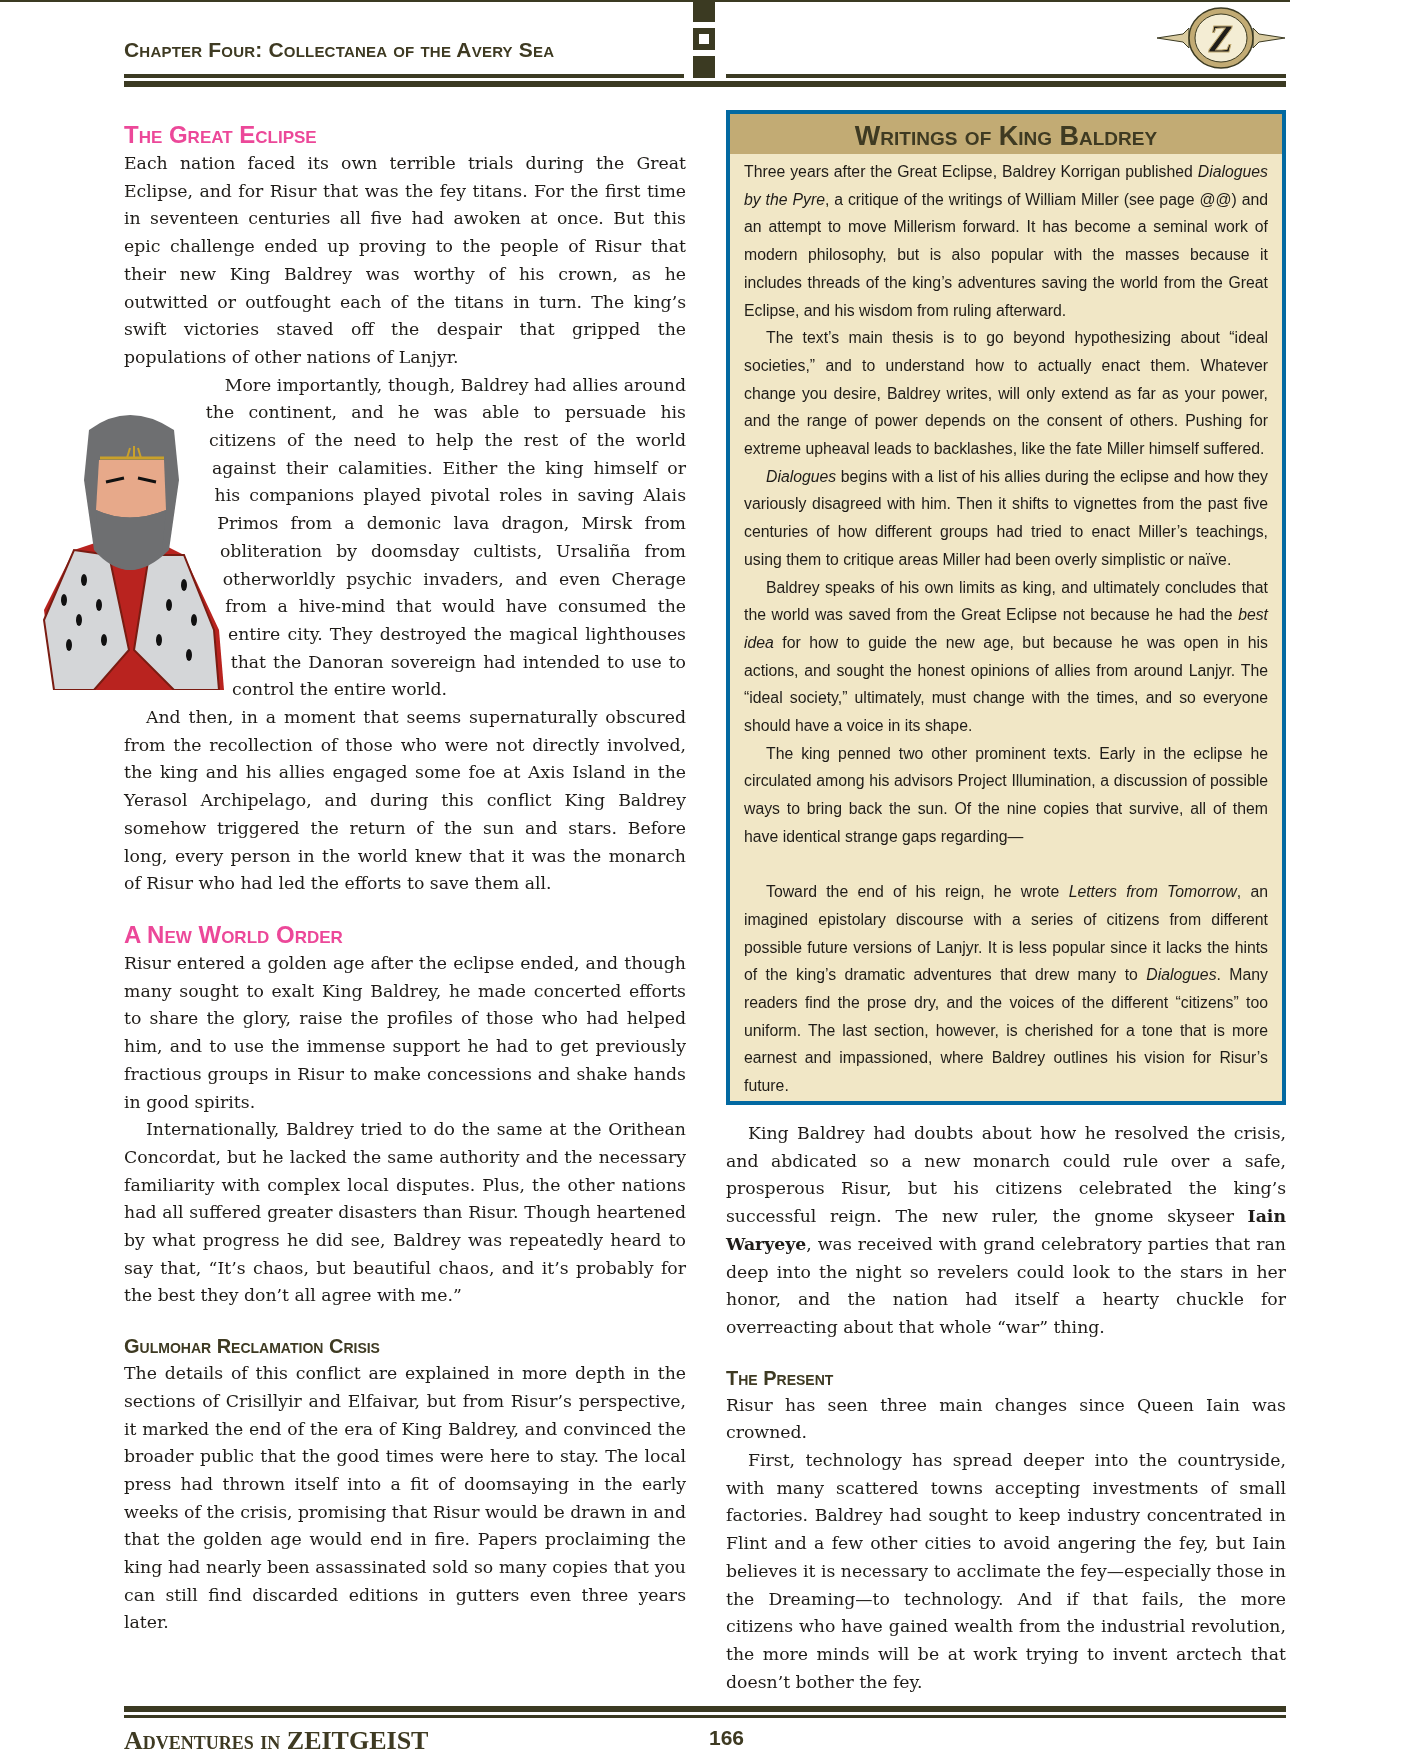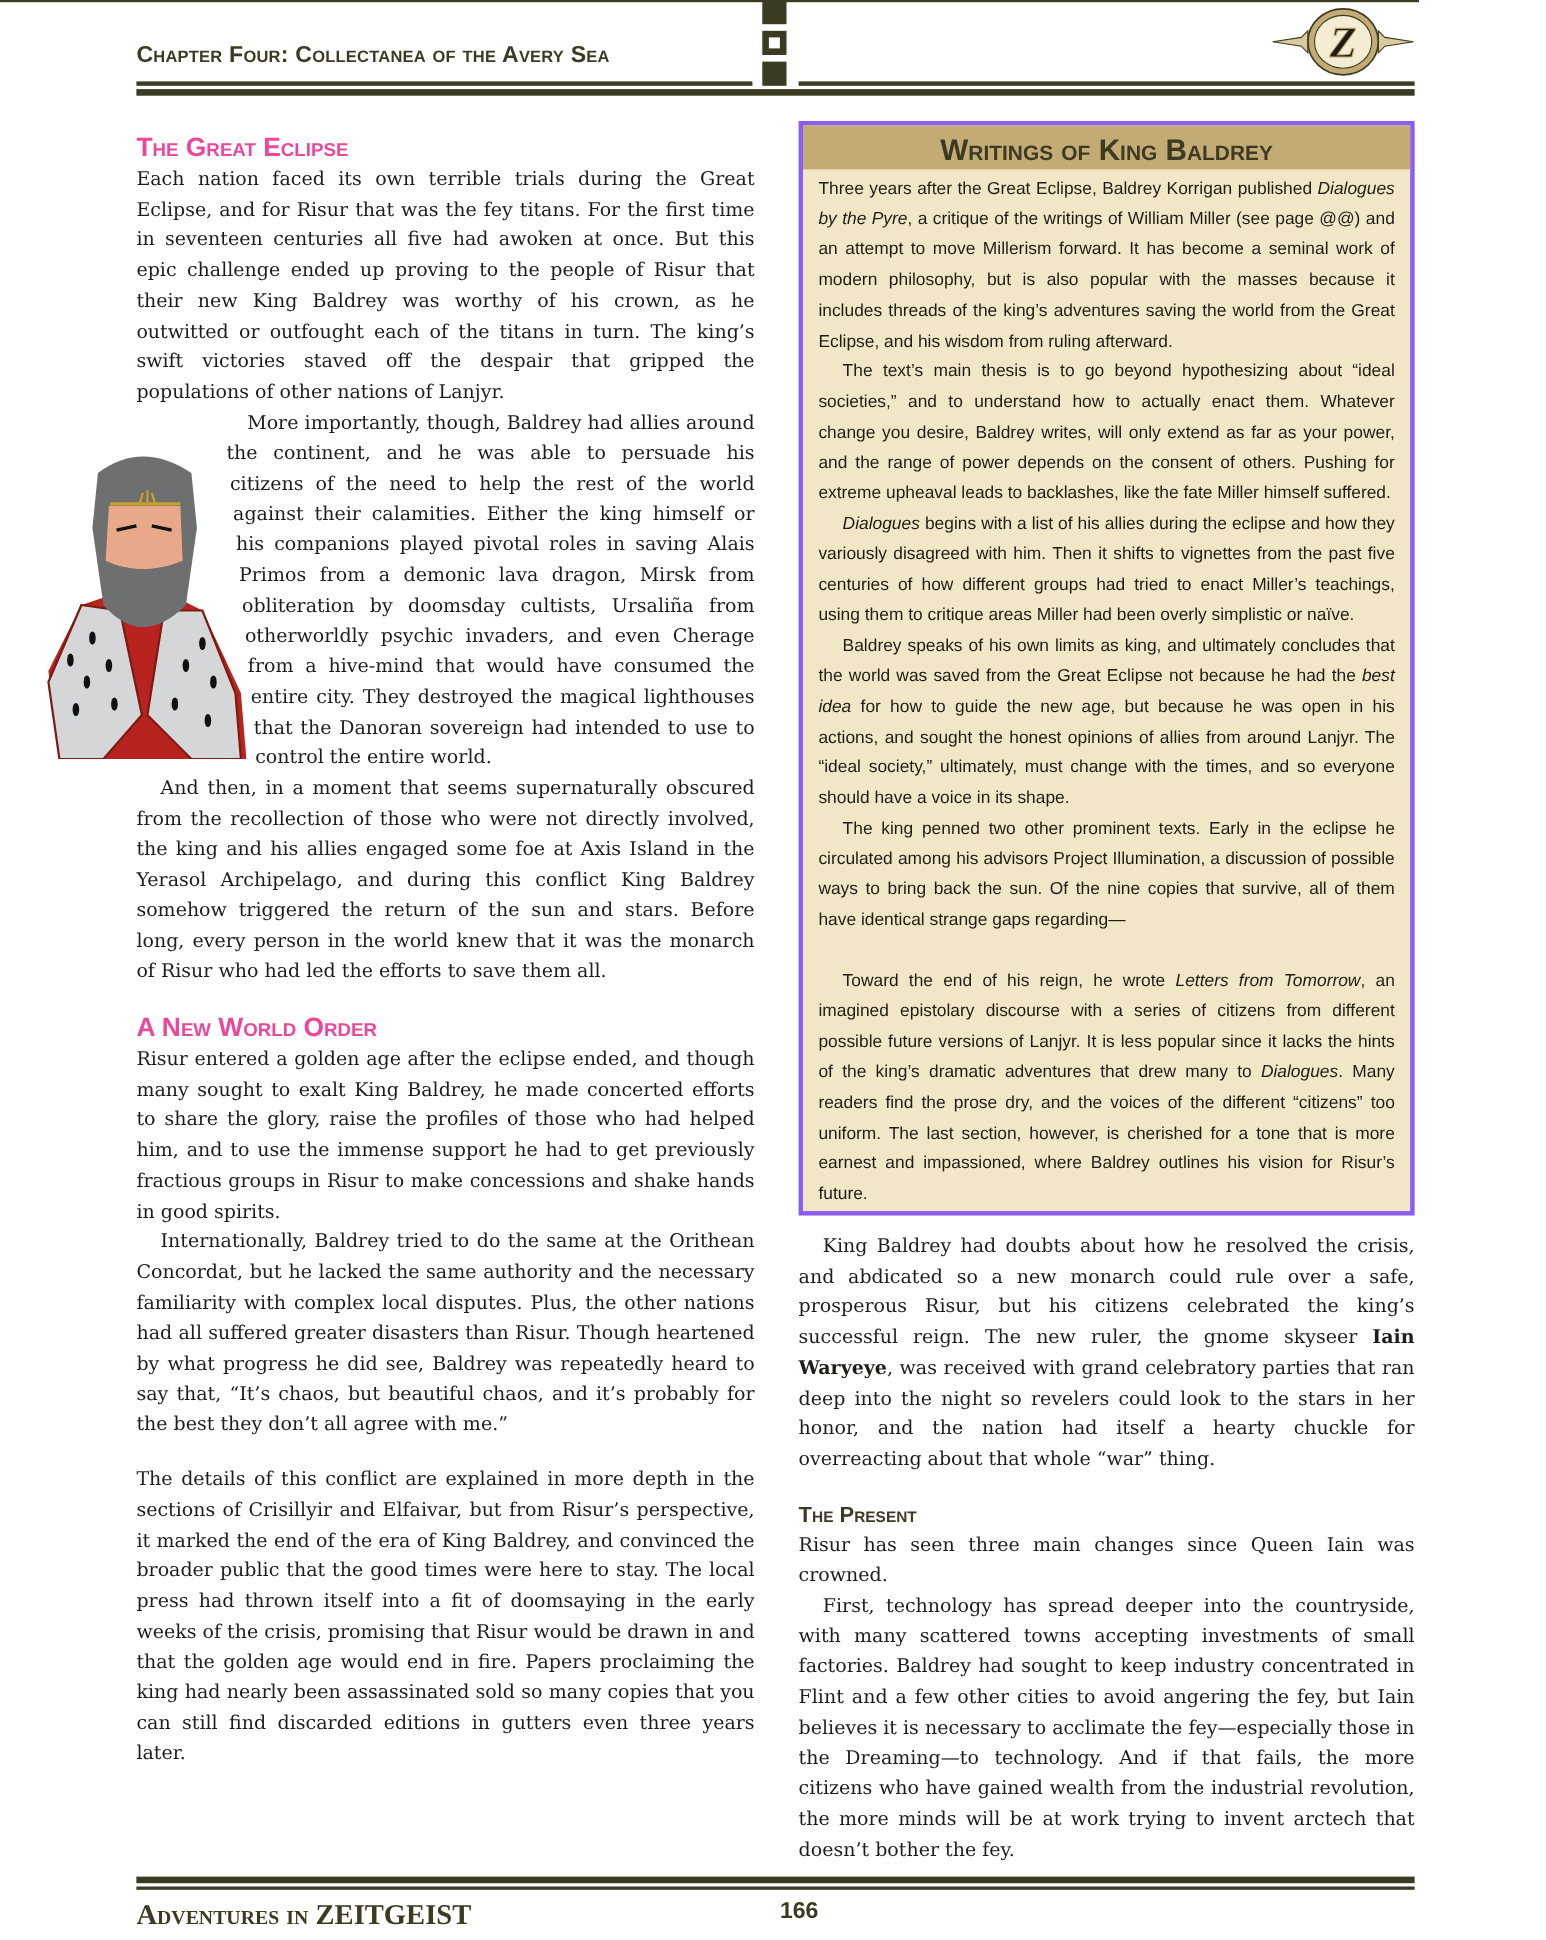--- a/index.html
+++ b/index.html
@@ -20,21 +20,21 @@
   .col { position: absolute; font-size: 17.3px; line-height: 27.7px; text-align: justify; }
   .col-left { left: 124px; top: 120px; width: 562px; }
   .col-right-below { left: 726px; top: 1120px; width: 560px; }
   p { margin: 0; }
   .indent { text-indent: 22px; }
   .h2 { font-family: "Liberation Sans", sans-serif; font-weight: bold; font-size: 24px; color: #ec4899; font-variant: small-caps; line-height: 30px; margin: 0; }
   .h3 { font-family: "Liberation Sans", sans-serif; font-weight: bold; font-size: 20px; color: #3e3a22; font-variant: small-caps; line-height: 28px; margin: 0; }
 
   .portrait { float: left; width: 190px; height: 300px; margin: 18px 8px 0 -86px; shape-outside: polygon(0 0, 70% 0, 80% 30%, 100% 100%, 0 100%); }
 
-  .sidebar { position: absolute; left: 726px; top: 110px; width: 560px; height: 995px; background: #f1e7c6; border: 4px solid #8b5cf6; box-sizing: border-box; }
+  .sidebar { position: absolute; left: 726px; top: 110px; width: 560px; height: 995px; background: #f1e7c6; border: 4px solid #0369a1; box-sizing: border-box; }
   .sidebar-head { background: #c2ab74; height: 40px; text-align: center; font-family: "Liberation Sans", sans-serif; font-weight: bold; font-size: 27px; line-height: 44px; color: #3e3a22; font-variant: small-caps; }
   .sidebar-body { padding: 4px 14px 16px 14px; font-family: "Liberation Sans", sans-serif; font-size: 15.8px; line-height: 27.7px; text-align: justify; color: #1f1c18; }
   .sidebar-body .gap { height: 27.7px; }
 
   .ftr-rule1 { position: absolute; left: 124px; top: 1706px; width: 1162px; height: 6px; background: #3b3a22; }
   .ftr-rule2 { position: absolute; left: 124px; top: 1715px; width: 1162px; height: 3px; background: #3b3a22; }
   .ftr-title { position: absolute; left: 124px; top: 1726px; font-family: Liberation Serif, serif; font-weight: bold; font-size: 26px; color: #3e3a22; font-variant: small-caps; }
   .ftr-page { position: absolute; left: 684px; top: 1726px; font-family: "Liberation Sans", sans-serif; font-weight: bold; font-size: 21px; color: #3e3a22; margin-left: 25px; }
   i { font-style: italic; }
   b { font-weight: bold; }
@@ -92,20 +92,21 @@
   </svg>
   <p class="indent">More importantly, though, Baldrey had allies around the continent, and he was able to persuade his citizens of the need to help the rest of the world against their calamities. Either the king himself or his companions played pivotal roles in saving Alais Primos from a demonic lava dragon, Mirsk from obliteration by doomsday cultists, Ursaliña from otherworldly psychic invaders, and even Cherage from a hive-mind that would have consumed the entire city. They destroyed the magical lighthouses that the Danoran sovereign had intended to use to control the entire world.</p>
   <p class="indent">And then, in a moment that seems supernaturally obscured from the recollection of those who were not directly involved, the king and his allies engaged some foe at Axis Island in the Yerasol Archipelago, and during this conflict King Baldrey somehow triggered the return of the sun and stars. Before long, every person in the world knew that it was the monarch of Risur who had led the efforts to save them all.</p>
 
   <div style="height:22px"></div>
   <h2 class="h2">A New World Order</h2>
   <p>Risur entered a golden age after the eclipse ended, and though many sought to exalt King Baldrey, he made concerted efforts to share the glory, raise the profiles of those who had helped him, and to use the immense support he had to get previously fractious groups in Risur to make concessions and shake hands in good spirits.</p>
   <p class="indent">Internationally, Baldrey tried to do the same at the Orithean Concordat, but he lacked the same authority and the necessary familiarity with complex local disputes. Plus, the other nations had all suffered greater disasters than Risur. Though heartened by what progress he did see, Baldrey was repeatedly heard to say that, “It’s chaos, but beautiful chaos, and it’s probably for the best they don’t all agree with me.”</p>
 
   <div style="height:22px"></div>
+  <h3 class="h3">Gulmohar Reclamation Crisis</h3>
   <p>The details of this conflict are explained in more depth in the sections of Crisillyir and Elfaivar, but from Risur’s perspective, it marked the end of the era of King Baldrey, and convinced the broader public that the good times were here to stay. The local press had thrown itself into a fit of doomsaying in the early weeks of the crisis, promising that Risur would be drawn in and that the golden age would end in fire. Papers proclaiming the king had nearly been assassinated sold so many copies that you can still find discarded editions in gutters even three years later.</p>
 </div>
 
 <div class="sidebar">
   <div class="sidebar-head">Writings of King Baldrey</div>
   <div class="sidebar-body">
     <p><span>Three years after the Great Eclipse, Baldrey Korrigan published </span><i>Dialogues by the Pyre</i><span>, a critique of the writings of William Miller (see page @@) and an attempt to move Millerism forward. It has become a seminal work of modern philosophy, but is also popular with the masses because it includes threads of the king’s adventures saving the world from the Great Eclipse, and his wisdom from ruling afterward.</span></p>
     <p class="indent">The text’s main thesis is to go beyond hypothesizing about “ideal societies,” and to understand how to actually enact them. Whatever change you desire, Baldrey writes, will only extend as far as your power, and the range of power depends on the consent of others. Pushing for extreme upheaval leads to backlashes, like the fate Miller himself suffered.</p>
     <p class="indent"><i>Dialogues</i><span> begins with a list of his allies during the eclipse and how they variously disagreed with him. Then it shifts to vignettes from the past five centuries of how different groups had tried to enact Miller’s teachings, using them to critique areas Miller had been overly simplistic or naïve.</span></p>
     <p class="indent"><span>Baldrey speaks of his own limits as king, and ultimately concludes that the world was saved from the Great Eclipse not because he had the </span><i>best idea</i><span> for how to guide the new age, but because he was open in his actions, and sought the honest opinions of allies from around Lanjyr. The “ideal society,” ultimately, must change with the times, and so everyone should have a voice in its shape.</span></p>

